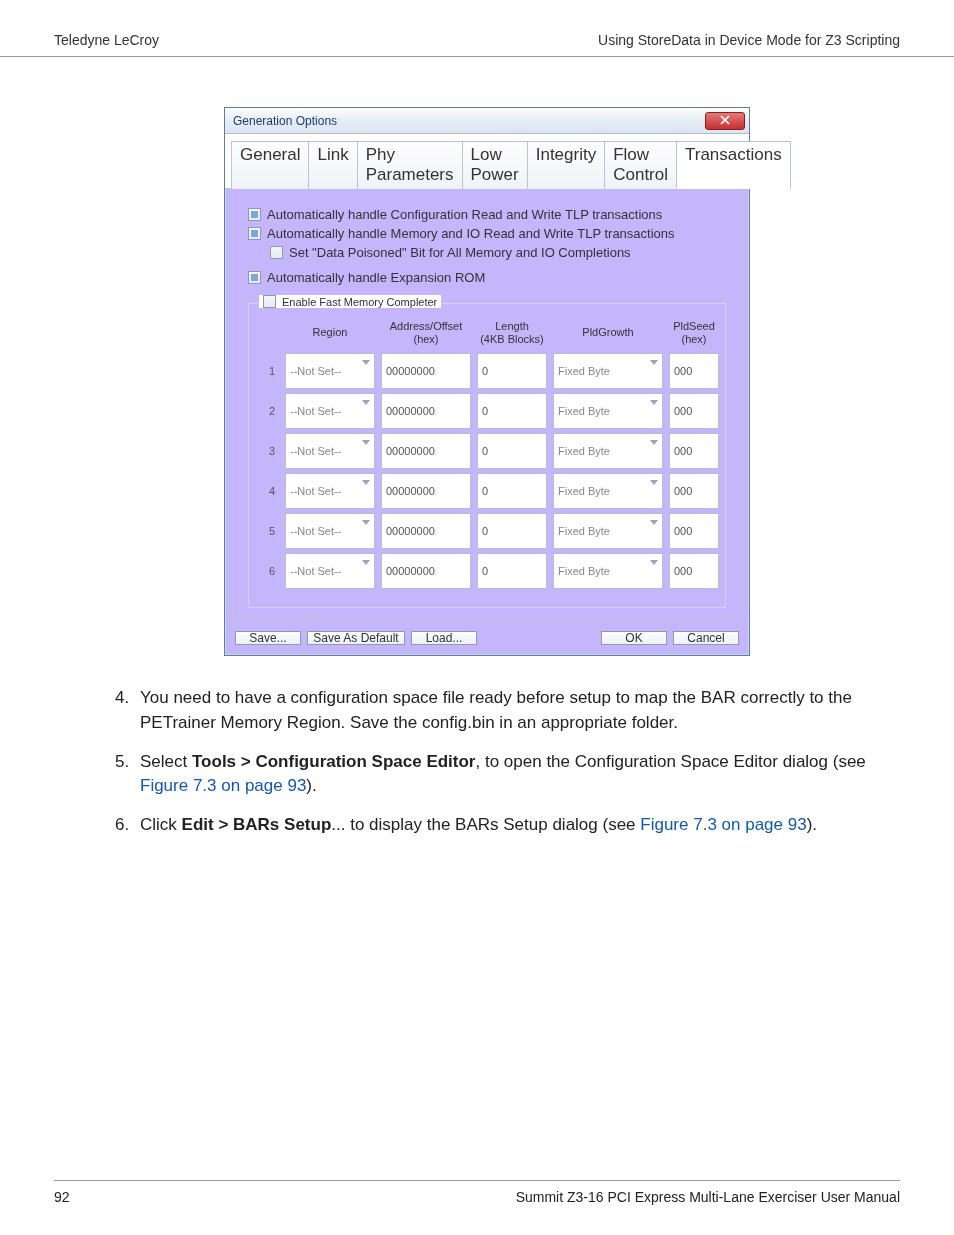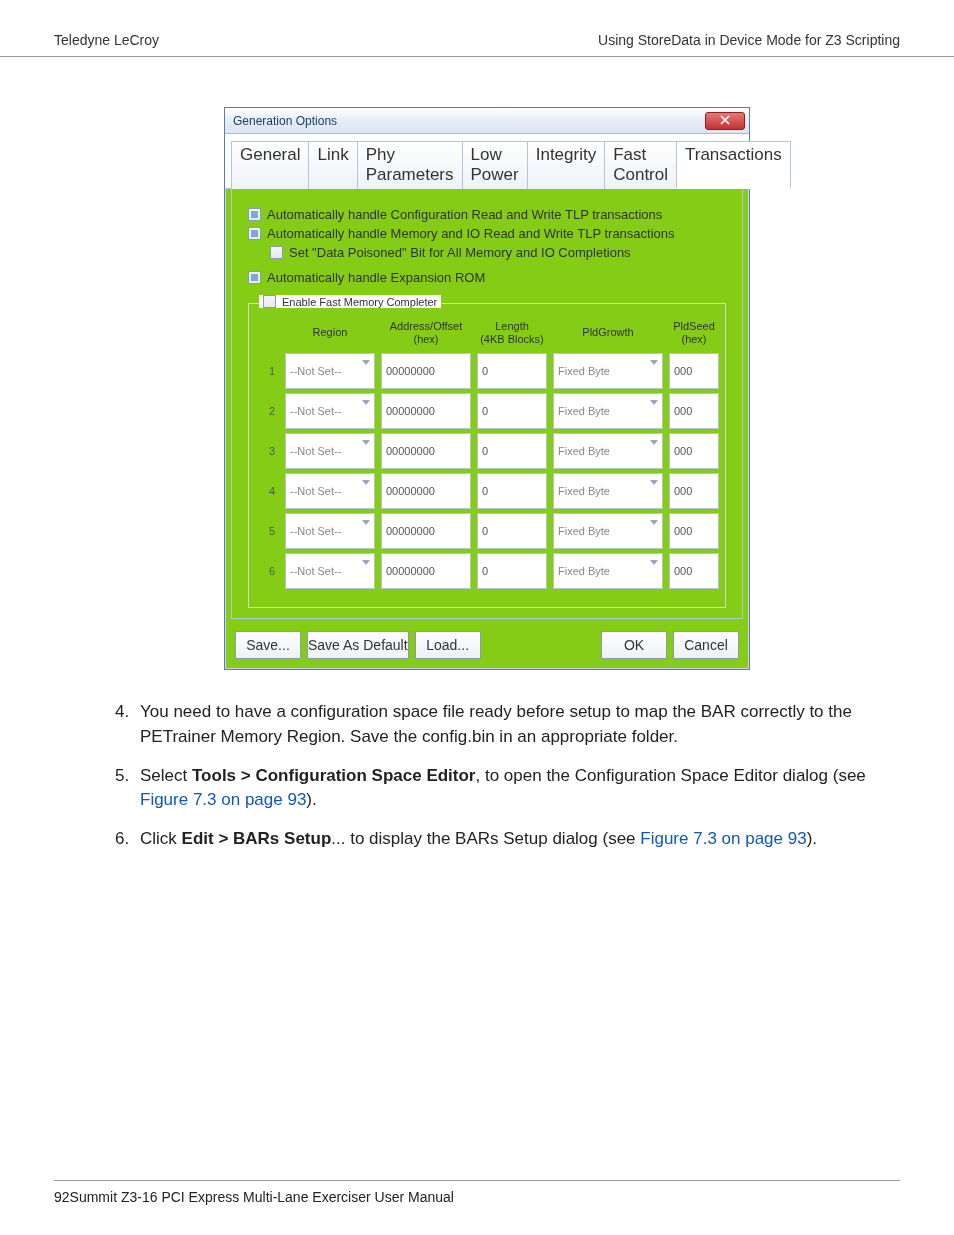--- a/index.html
+++ b/index.html
@@ -24,21 +24,21 @@
     padding: 30px 54px 0 54px;
   }
   .dialog-wrap {
     display: flex;
     justify-content: center;
     margin: 20px 0 30px 0;
   }
   .dialog {
     width: 526px;
     border: 1px solid #5b7ea8;
-    background: #84cc16;
+    background: #c4b5fd;
     font-size: 11px;
     color: #333;
     box-shadow: 0 0 0 1px #c9d6e8 inset;
     margin-left: 20px;
   }
   .titlebar {
     display: flex;
     justify-content: space-between;
     align-items: center;
     background: linear-gradient(#fefefe,#e9eef7 45%,#dbe4f0);
@@ -150,42 +150,42 @@
     border-top:5px solid #9aa7b9;
   }
   .txt.dark { color:#555; }
   .btnbar {
     display:flex; justify-content:space-between;
     padding: 6px 10px 10px 10px;
   }
   .btnbar-left, .btnbar-right { display:flex; gap:6px; }
   .dlg-btn {
     min-width: 66px;
-    height: 28px;
+    height: 14px;
     border: 1px solid #8a9ab0;
     background: linear-gradient(#fdfdfe,#eef1f6);
-    font-size: 14px;
+    font-size: 12px;
     display:flex; align-items:center; justify-content:center;
     padding: 0 0;
   }
   .dlg-btn.wide { min-width: 98px; }
   ol.steps {
     margin: 20px 0 0 80px;
     padding: 0;
     font-size: 17px;
     line-height: 1.45;
     color: #222;
   }
   ol.steps li { margin-bottom: 14px; padding-left: 6px; }
   .bold { font-weight: 600; }
   .link { color: #1258b3; }
   .page-footer {
     position: absolute;
     bottom: 30px; left: 54px; right: 54px;
-    display:flex; justify-content:flex-start;
+    display:flex; justify-content:space-between;
     border-top: 1px solid #999;
     padding-top: 8px;
     font-size: 14px;
   }
 </style>
 </head>
 <body>
 
 <div class="page-header">
   <span>Teledyne LeCroy</span>
@@ -205,21 +205,21 @@
           </span>
         </div>
       </div>
 
       <div class="tabs-row">
         <div class="tab">General</div>
         <div class="tab">Link</div>
         <div class="tab">Phy Parameters</div>
         <div class="tab">Low Power</div>
         <div class="tab">Integrity</div>
-        <div class="tab">Fast Control</div>
+        <div class="tab">Flow Control</div>
         <div class="tab active">Transactions</div>
       </div>
 
       <div class="tab-body">
 
         <div class="chk-row">
           <span class="chk mixed"></span>
           <span>Automatically handle Configuration Read and Write TLP transactions</span>
         </div>
         <div class="chk-row">

